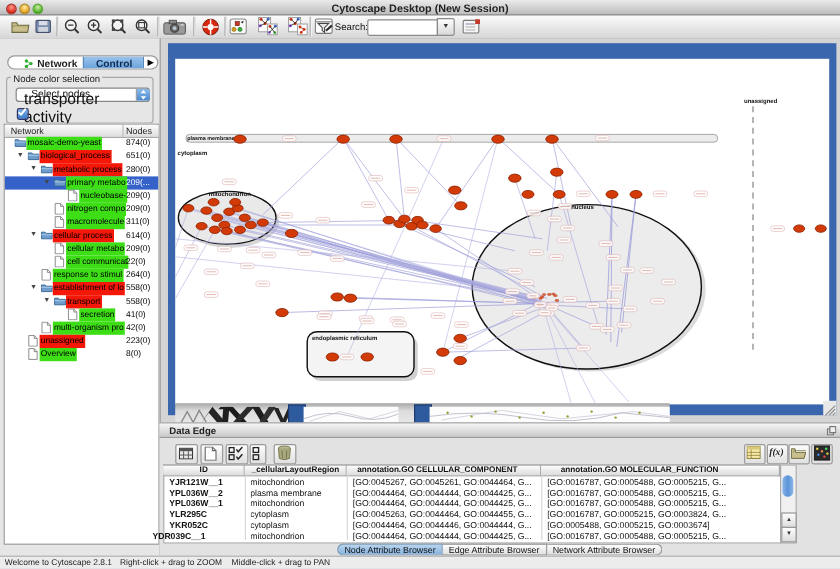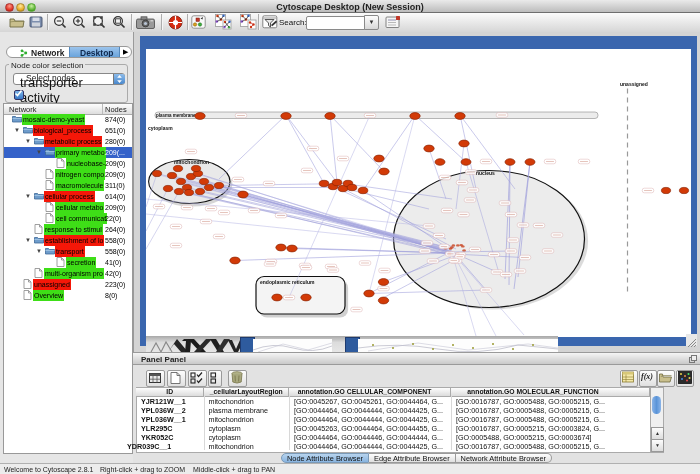--- a/index.html
+++ b/index.html
@@ -120,21 +120,21 @@
 
  <div class="abs" style="left:6px;top:14px;width:124px;height:10px;background:#fff;border:1px solid #999;border-radius:6px;overflow:hidden">
   <div class="abs" style="left:62px;top:0;width:49px;height:10px;background:linear-gradient(#9cc4ec,#6aa4dc);border-left:1px solid #5588bb;border-right:1px solid #5588bb"></div>
   <svg class="abs" style="left:13px;top:1.5px" width="8" height="8" viewBox="0 0 8 8">
         <circle cx="2" cy="1.8" r="1.4" fill="#2fae2f"></circle>
         <circle cx="5.8" cy="4" r="1.4" fill="#2fae2f"></circle>
         <circle cx="2" cy="6.4" r="1.4" fill="#2fae2f"></circle>
         <path d="M2 1.8 L5.8 4 L2 6.4" fill="none" stroke="#2fae2f" stroke-width="0.7"></path>
       </svg>
   <div class="abs" style="left:24px;top:0.5px;font-size:8.5px;font-weight:bold;color:#222">Network</div>
-  <div class="abs" style="left:73px;top:0.5px;font-size:8.5px;font-weight:bold;color:#102a50">Desktop</div>
+  <div class="abs" style="left:73px;top:0.5px;font-size:8.5px;font-weight:bold;color:#102a50">Control</div>
   <div class="abs" style="left:116px;top:0.5px;font-size:7px;color:#000">▶</div>
  </div>
 
  <div class="abs" style="left:5px;top:32px;width:121px;height:37px;border:1px solid #aaa;border-radius:3px"></div>
  <div class="abs" style="left:9px;top:28.5px;background:#e6e6e6;padding:0 2px;font-size:8px;font-weight:normal;color:#222">Node color selection</div>
  <div class="abs" style="left:13px;top:41px;width:110px;height:10px;background:#fff;border:1px solid #888;border-radius:3px">
   <div class="abs" style="left:6px;top:0.5px;font-size:13px;color:#111">transporter activity</div>
   <div class="abs" style="left:99px;top:-0.5px;width:11px;height:10.5px;background:linear-gradient(#8cbcec,#4a88cc);border-radius:0 3px 3px 0;border-left:1px solid #777">
    <svg width="11" height="10" viewBox="0 0 11 10" style="display:block">
           <path d="M5.5 1 L7.8 3.8 L3.2 3.8 Z" fill="#fff"></path>
@@ -654,21 +654,21 @@
 </div>
 
 <div class="abs" style="left:686px;top:334px;width:11px;height:12px;background:#e8e8e8">
  <svg width="11" height="12" viewBox="0 0 11 12">
       <path d="M2 11 L10 3 M5 11 L10 6 M8 11 L10 9" stroke="#888" stroke-width="1"></path>
     </svg>
 </div>
 
 <div class="abs" style="left:133px;top:352px;width:567px;height:111px;background:#e2e2e2;border-top:1px solid #9a9a9a">
  <div class="abs" style="left:0;top:0;width:567px;height:11px;background:linear-gradient(#f5f5f5,#c9c9c9);border-bottom:1px solid #9a9a9a">
-  <div class="abs" style="left:8px;top:1.5px;font-size:8px;font-weight:bold;color:#222">Panel Panel</div>
+  <div class="abs" style="left:8px;top:1.5px;font-size:8px;font-weight:bold;color:#222">Data Edge</div>
   <svg class="abs" style="left:556px;top:1.5px" width="8" height="8" viewBox="0 0 8 8">
         <rect x="0.5" y="2.5" width="5" height="5" fill="none" stroke="#777" stroke-width="1"></rect>
         <rect x="2.5" y="0.5" width="5" height="5" fill="#eee" stroke="#777" stroke-width="1"></rect>
       </svg>
  </div>
 </div>
 <div style="position:absolute;left:146px;top:370px;width:17px;height:15px;background:linear-gradient(#fdfdfd,#e0e0e0);border:1px solid #9a9a9a;border-radius:2px"></div>
 <div style="position:absolute;left:167px;top:370px;width:17px;height:15px;background:linear-gradient(#fdfdfd,#e0e0e0);border:1px solid #9a9a9a;border-radius:2px"></div>
 <div style="position:absolute;left:188px;top:370px;width:17px;height:15px;background:linear-gradient(#fdfdfd,#e0e0e0);border:1px solid #9a9a9a;border-radius:2px"></div>
 <div style="position:absolute;left:208px;top:370px;width:12px;height:15px;background:linear-gradient(#fdfdfd,#e0e0e0);border:1px solid #9a9a9a;border-radius:2px"></div>

